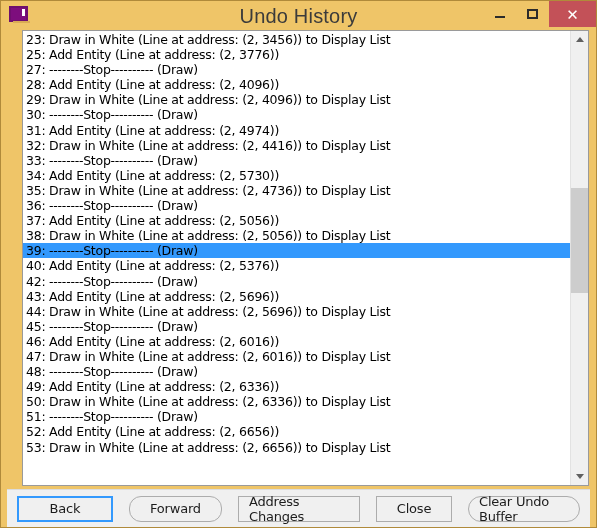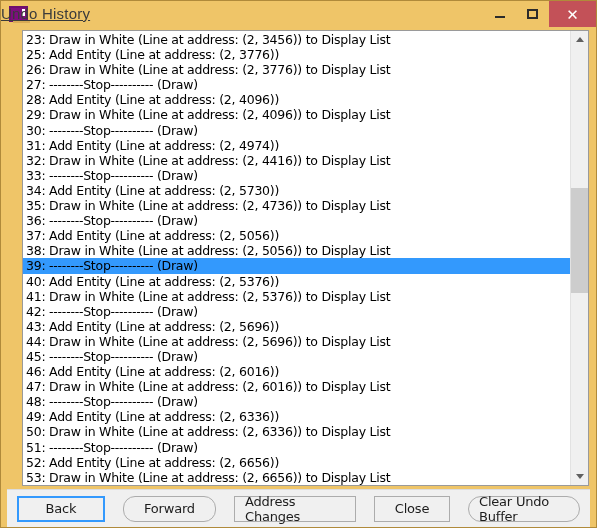--- a/index.html
+++ b/index.html
@@ -59,25 +59,25 @@
     bottom: -3px;
     width: 17px;
     height: 2px;
     background: #d9ab55;
   }
   .title-text {
     position: absolute;
     left: 0;
     right: 0;
     top: 4px;
-    font-size: 15px;
+    text-align: center;
+    font-size: 20px;
     color: #3b3b3b;
     letter-spacing: 0.2px;
     pointer-events: none;
-    text-decoration: underline;
   }
   .win-controls {
     position: absolute;
     right: 0;
     top: 0;
     display: flex;
     height: 26px;
   }
   .win-btn {
     width: 33px;
@@ -202,21 +202,21 @@
     font-family: "DejaVu Sans", sans-serif;
     letter-spacing: -0.2px;
     display: flex;
     align-items: center;
     justify-content: center;
     padding: 0 10px;
   }
   .btn.focused {
     border: 2px solid #3399fd;
   }
-  .btn.back     { width: 88px; }
+  .btn.back     { width: 96px; }
   .btn.forward  { width: 93px; border-radius: 12px; }
   .btn.address  { width: 122px; }
   .btn.close-b  { width: 76px; }
   .btn.clear    { width: 112px; border-radius: 13px; }
 </style>
 </head>
 <body>
 
 <div class="window">
 
@@ -236,36 +236,34 @@
       <div class="win-btn close">
         <span>✕</span>
       </div>
     </div>
   </div>
 
   <div class="list-shell">
     <div class="list-body" id="list-body">
         <div class="row">23: Draw in White  (Line at address: (2, 3456)) to Display List</div>
         <div class="row">25: Add Entity  (Line at address: (2, 3776))</div>
-        <div class="row">26: Draw in White  (Line at address: (2, 3776)) to Display List</div>
         <div class="row">27: --------Stop---------- (Draw)</div>
         <div class="row">28: Add Entity  (Line at address: (2, 4096))</div>
         <div class="row">29: Draw in White  (Line at address: (2, 4096)) to Display List</div>
         <div class="row">30: --------Stop---------- (Draw)</div>
         <div class="row">31: Add Entity  (Line at address: (2, 4974))</div>
         <div class="row">32: Draw in White  (Line at address: (2, 4416)) to Display List</div>
         <div class="row">33: --------Stop---------- (Draw)</div>
         <div class="row">34: Add Entity  (Line at address: (2, 5730))</div>
         <div class="row">35: Draw in White  (Line at address: (2, 4736)) to Display List</div>
         <div class="row">36: --------Stop---------- (Draw)</div>
         <div class="row">37: Add Entity  (Line at address: (2, 5056))</div>
         <div class="row">38: Draw in White  (Line at address: (2, 5056)) to Display List</div>
         <div class="row selected">39: --------Stop---------- (Draw)</div>
         <div class="row">40: Add Entity  (Line at address: (2, 5376))</div>
-        <div class="row">41: Draw in White  (Line at address: (2, 5376)) to Display List</div>
         <div class="row">42: --------Stop---------- (Draw)</div>
         <div class="row">43: Add Entity  (Line at address: (2, 5696))</div>
         <div class="row">44: Draw in White  (Line at address: (2, 5696)) to Display List</div>
         <div class="row">45: --------Stop---------- (Draw)</div>
         <div class="row">46: Add Entity  (Line at address: (2, 6016))</div>
         <div class="row">47: Draw in White  (Line at address: (2, 6016)) to Display List</div>
         <div class="row">48: --------Stop---------- (Draw)</div>
         <div class="row">49: Add Entity  (Line at address: (2, 6336))</div>
         <div class="row">50: Draw in White  (Line at address: (2, 6336)) to Display List</div>
         <div class="row">51: --------Stop---------- (Draw)</div>

